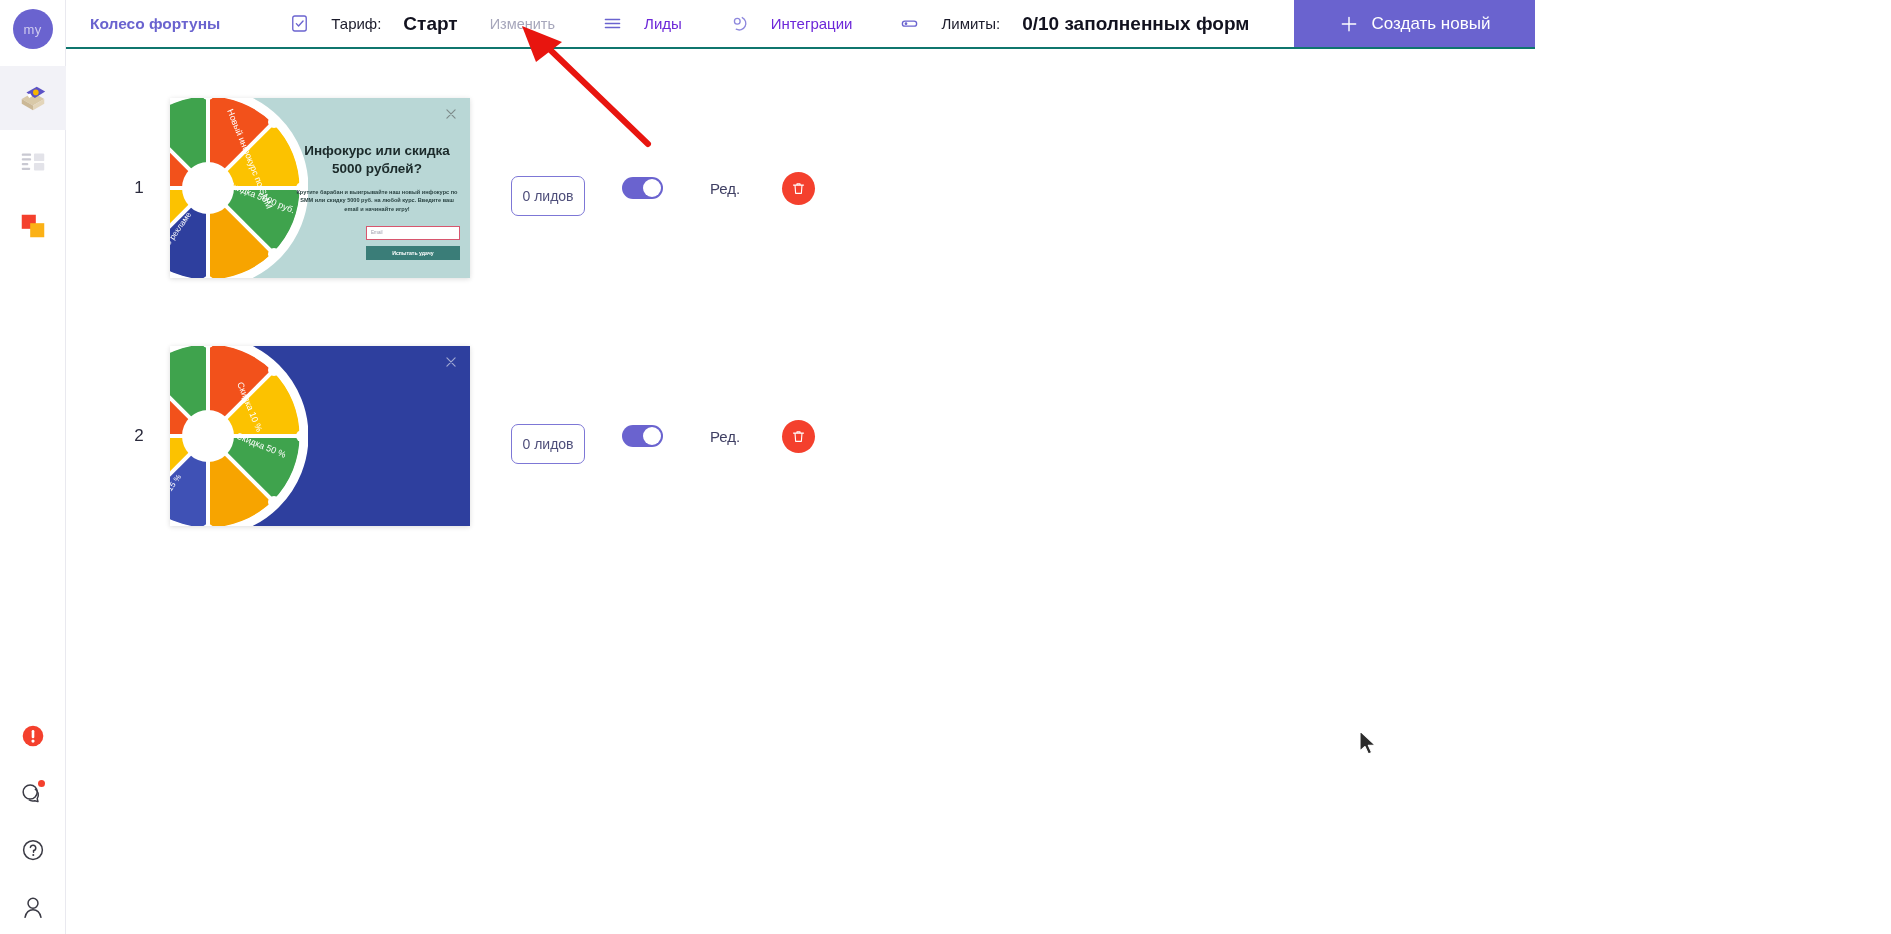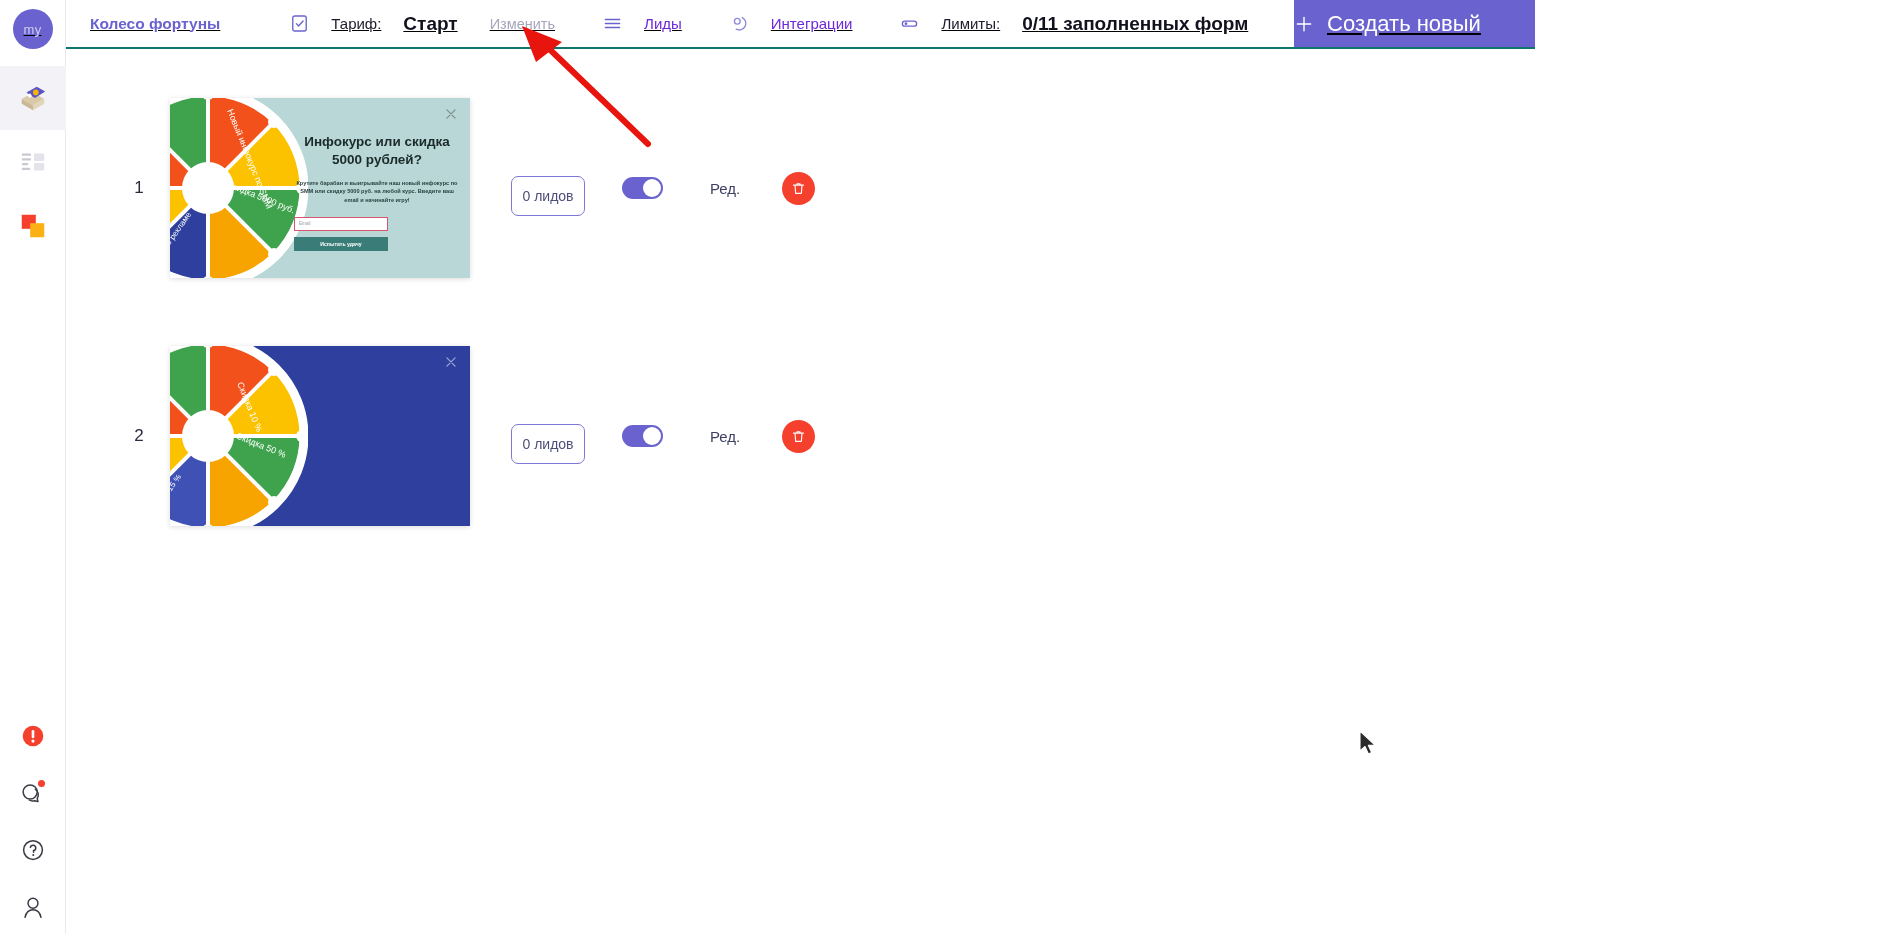--- a/index.html
+++ b/index.html
@@ -2,21 +2,21 @@
 <html><head>
 <meta charset="utf-8">
 <style>
   * { box-sizing: border-box; margin: 0; padding: 0; }
   html, body {
     width: 1891px; height: 934px;
     background: #ffffff;
     font-family: "Liberation Sans", sans-serif;
     overflow: hidden;
   }
-  .app { position: relative; width: 1535px; height: 934px; display: flex; text-decoration: underline; }
+  .app { position: relative; width: 1535px; height: 934px; display: flex; }
 
   
   .rail {
     width: 66px; height: 934px;
     background: #ffffff;
     border-right: 1px solid #e9e9ef;
     display: flex; flex-direction: column; align-items: center;
     flex: 0 0 66px;
     position: relative;
   }
@@ -62,22 +62,22 @@
     display: flex; align-items: center; gap: 22px;
     margin-right: 48px; white-space: nowrap;
   }
   .tb-label { font-size: 15px; color: #1b1b2b; }
   .tb-strong { font-size: 19px; color: #12121f; font-weight: bold; }
   .tb-muted { font-size: 14.5px; color: #a6a6bb; margin-left: 10px; }
   .tb-link { font-size: 15px; color: #6d28d9; }
   .tb-ico { width: 19px; height: 19px; display:block; }
   .create-btn {
     flex: 0 0 auto; width: 241px; background: #6a63cf; color: #fff;
-    display: flex; align-items: center; gap: 13px;
-    font-size: 22px; cursor: pointer; border: none;
+    display: flex; align-items: center; justify-content: center; gap: 13px;
+    font-size: 17px; cursor: pointer; border: none;
     font-family: inherit;
   }
   .plus-ico { width: 20px; height: 20px; display:block; }
 
   
   .content { flex: 1; position: relative; background: #fff; overflow: hidden; }
   .row {
     position: absolute; left: 0; width: 100%;
     display: flex; align-items: center;
   }
@@ -88,22 +88,22 @@
   .card {
     width: 300px; height: 180px; flex: 0 0 300px;
     position: relative; overflow: hidden;
     box-shadow: 0 1px 5px rgba(0,0,0,.14);
   }
   .card-close {
     position: absolute; top: 9px; right: 12px;
     width: 14px; height: 14px; opacity: .55;
   }
   .card-body {
-    position: absolute; right: 0; top: 0; width: 186px; height: 100%;
-    display: flex; flex-direction: column; align-items: flex-start;
+    position: absolute; right: 0; top: 9px; width: 186px; height: 100%;
+    display: flex; flex-direction: column; align-items: flex-end;
     justify-content: center; text-align: center; padding: 12px 10px 4px;
   }
   .card-title { font-size: 13.5px; font-weight: bold; line-height: 1.28; }
   .card-sub { font-size: 5.6px; font-weight: bold; line-height: 1.55; margin-top: 11px; }
   .card-input {
     margin-top: 12px; width: 94px; height: 14px; background: #fff;
     border: 1px solid #d8566e; font-size: 4.6px; color: #9a9aa8;
     display: flex; align-items: center; padding-left: 4px;
   }
   .card-cta {
@@ -245,21 +245,21 @@
           </svg>
           <span class="tb-link">Интеграции</span>
         </div>
 
         <div class="tb-group">
           <svg class="tb-ico" viewBox="0 0 24 24">
             <rect x="3" y="9" width="18" height="6.4" rx="3.2" fill="none" stroke="#6a63cf" stroke-width="1.7"></rect>
             <circle cx="7.6" cy="12.2" r="1.7" fill="#6a63cf"></circle>
           </svg>
           <span class="tb-label">Лимиты:</span>
-          <span class="tb-strong">0/11 заполненных форм</span>
+          <span class="tb-strong">0/10 заполненных форм</span>
         </div>
       </div>
 
       <button class="create-btn">
         <svg class="plus-ico" viewBox="0 0 24 24">
           <path d="M12 4v16M4 12h16" stroke="#ffffff" stroke-width="1.7" stroke-linecap="round"></path>
         </svg>
         <span>Создать новый</span>
       </button>
     </div>

